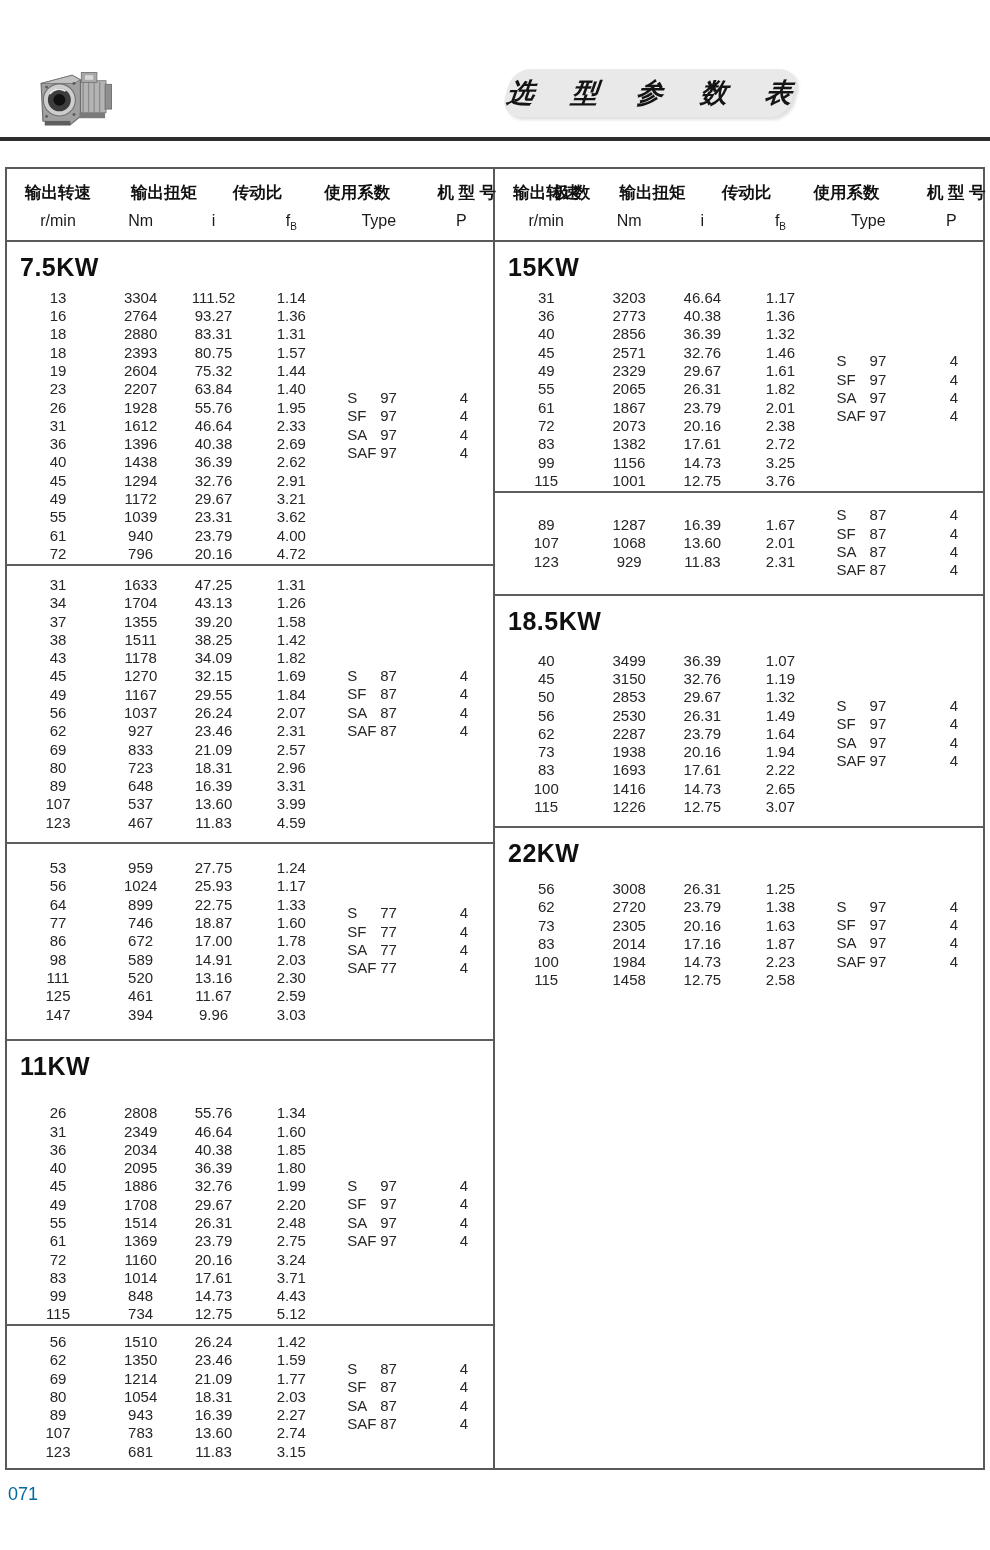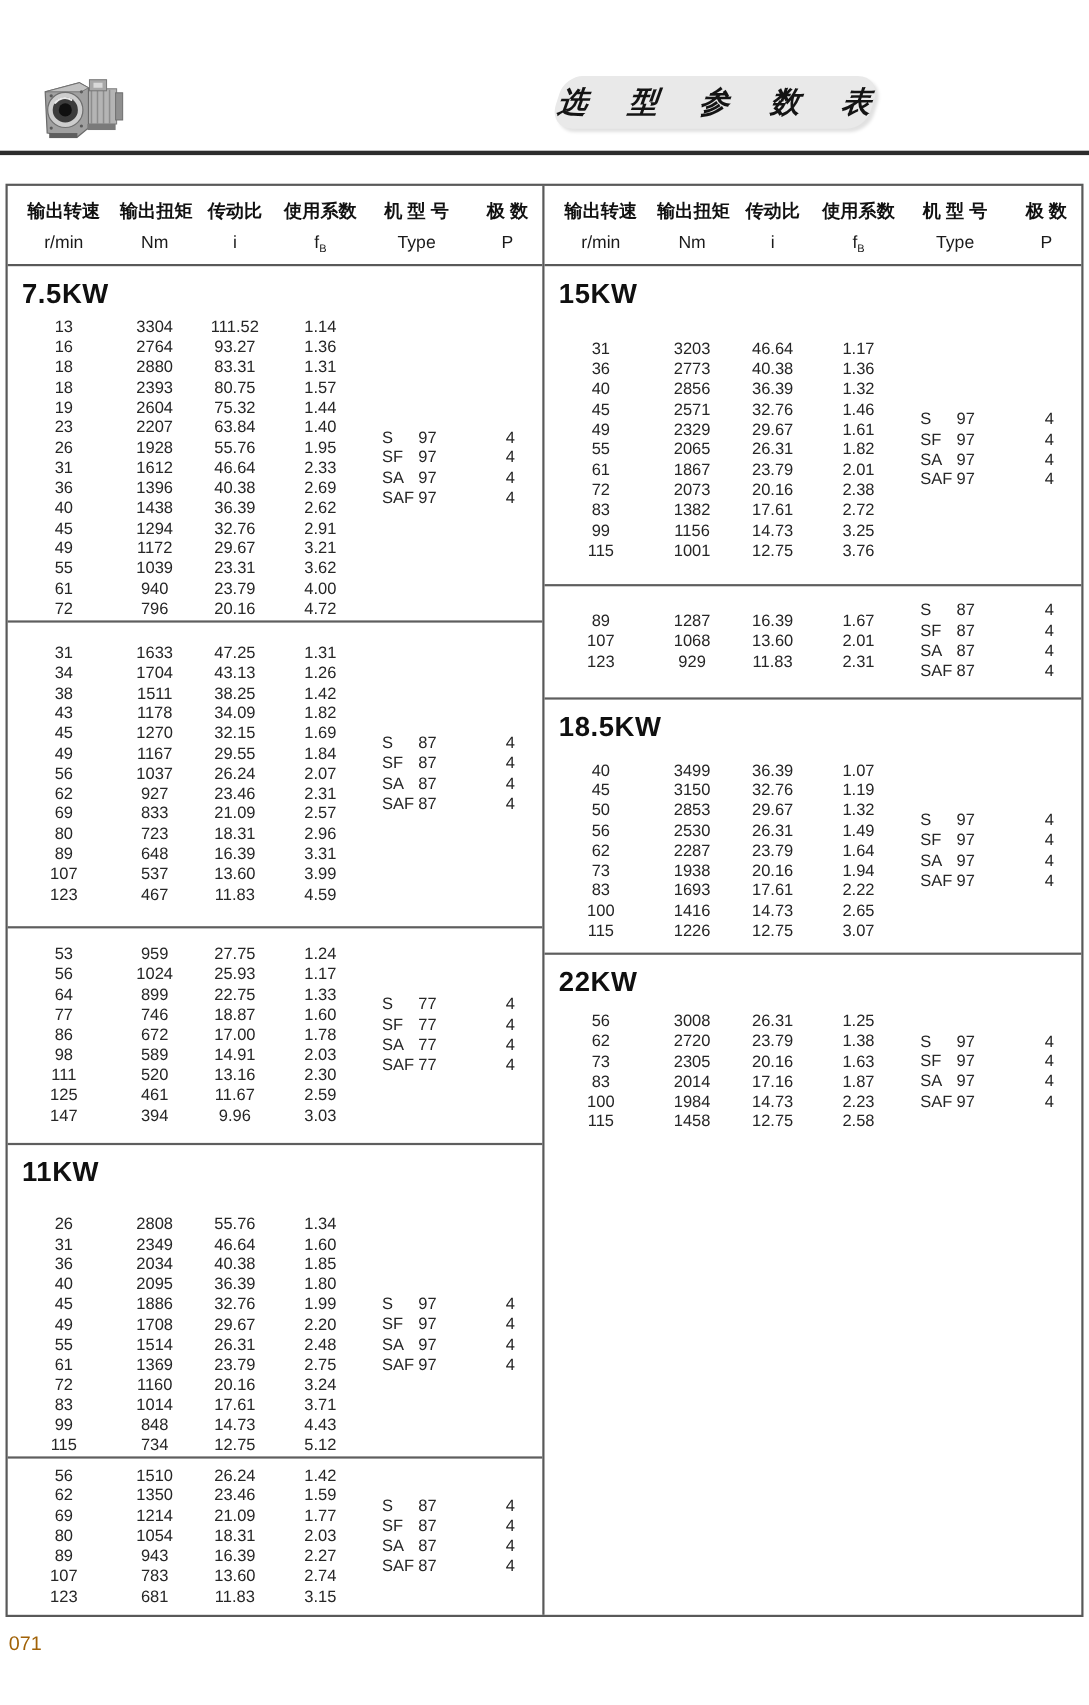--- a/index.html
+++ b/index.html
@@ -17,42 +17,42 @@
   .top-rule{position:absolute;left:0;top:137px;width:990px;height:4px;background:#2d2d2d;}
 
   
   .main-table{position:absolute;left:5px;top:167px;width:980px;height:1303px;
               border:2px solid #595959;box-sizing:border-box;display:flex;background:#fff;}
   .tcol{width:50%;display:flex;flex-direction:column;box-sizing:border-box;min-width:0;}
   .tcol.left{border-right:2px solid #595959;}
 
   .col-head{height:73px;box-sizing:border-box;border-bottom:2px solid #595959;padding-top:6px;}
   .ch-row{display:grid;grid-template-columns:21% 13% 17% 15% 21% 13%;}
-  .ch-cn{height:34px;line-height:34px;font-size:16.5px;font-weight:600;color:#111;}
+  .ch-cn{height:34px;line-height:34px;font-size:16.5px;font-weight:600;color:#111;gap:22px;}
   .ch-unit{height:28px;line-height:24px;font-size:16px;color:#1a1a1a;}
   .ch-unit sub{font-size:10px;}
   .c{text-align:center;white-space:nowrap;}
 
   .block{box-sizing:border-box;display:flex;flex-direction:column;min-height:0;}
   .block + .block{border-top:2px solid #5e5e5e;}
   .kw-title{height:46px;box-sizing:border-box;padding:9px 0 0 13px;line-height:32px;
             font-size:25px;font-weight:700;letter-spacing:0.5px;color:#101010;}
   .block-body{flex:1;display:flex;align-items:center;min-height:0;}
   .block.top .block-body{align-items:flex-start;}
   .block.top .rows-wrap{margin-top:6px;}
   .rows-wrap{position:relative;width:100%;}
   .rows{width:100%;}
   .row{display:grid;grid-template-columns:21% 13% 17% 15% 21% 13%;
        height:18.3px;line-height:18.3px;font-size:15px;color:#262626;}
   .type-box{position:absolute;left:70%;width:30%;top:50%;transform:translateY(-50%);}
   .type-row{display:flex;height:18.3px;line-height:18.3px;font-size:15px;color:#262626;}
   .t-prefix{min-width:33px;text-align:left;}
   .t-p{margin-left:auto;width:42px;text-align:center;margin-right:8px;}
 
-  .page-number{position:absolute;left:8px;top:1484px;font-size:18px;color:#a16207;}
+  .page-number{position:absolute;left:8px;top:1484px;font-size:18px;color:#0369a1;}
 </style>
 </head>
 <body>
 
 <div class="page">
 
   <div class="logo">
     <svg width="92" height="86" viewBox="0 0 100 94" xmlns="http://www.w3.org/2000/svg">
       <rect x="55" y="27" width="30" height="35" fill="#b4b4b4" stroke="#7c7c7c" stroke-width="1"></rect>
       <line x1="60" y1="28" x2="60" y2="62" stroke="#8d8d8d" stroke-width="1.5"></line>
@@ -237,20 +237,26 @@
                     <span class="c">47.25</span>
                     <span class="c">1.31</span>
                   </div>
                   <div class="row">
                     <span class="c">34</span>
                     <span class="c">1704</span>
                     <span class="c">43.13</span>
                     <span class="c">1.26</span>
                   </div>
                   <div class="row">
+                    <span class="c">37</span>
+                    <span class="c">1355</span>
+                    <span class="c">39.20</span>
+                    <span class="c">1.58</span>
+                  </div>
+                  <div class="row">
                     <span class="c">38</span>
                     <span class="c">1511</span>
                     <span class="c">38.25</span>
                     <span class="c">1.42</span>
                   </div>
                   <div class="row">
                     <span class="c">43</span>
                     <span class="c">1178</span>
                     <span class="c">34.09</span>
                     <span class="c">1.82</span>
@@ -610,21 +616,21 @@
         <div class="ch-row ch-unit">
           <span class="c">r/min</span>
           <span class="c">Nm</span>
           <span class="c">i</span>
           <span class="c"><span>f</span><sub>B</sub></span>
           <span class="c">Type</span>
           <span class="c">P</span>
         </div>
       </div>
       <div style="display:flex;flex-direction:column;flex:1;min-height:0;">
-          <div class="block" style="height: 289px;">
+          <div class="block" style="height: 249px;">
             <div class="kw-title">15KW</div>
             <div class="block-body">
               <div class="rows-wrap">
                 <div class="rows">
                   <div class="row">
                     <span class="c">31</span>
                     <span class="c">3203</span>
                     <span class="c">46.64</span>
                     <span class="c">1.17</span>
                   </div>

